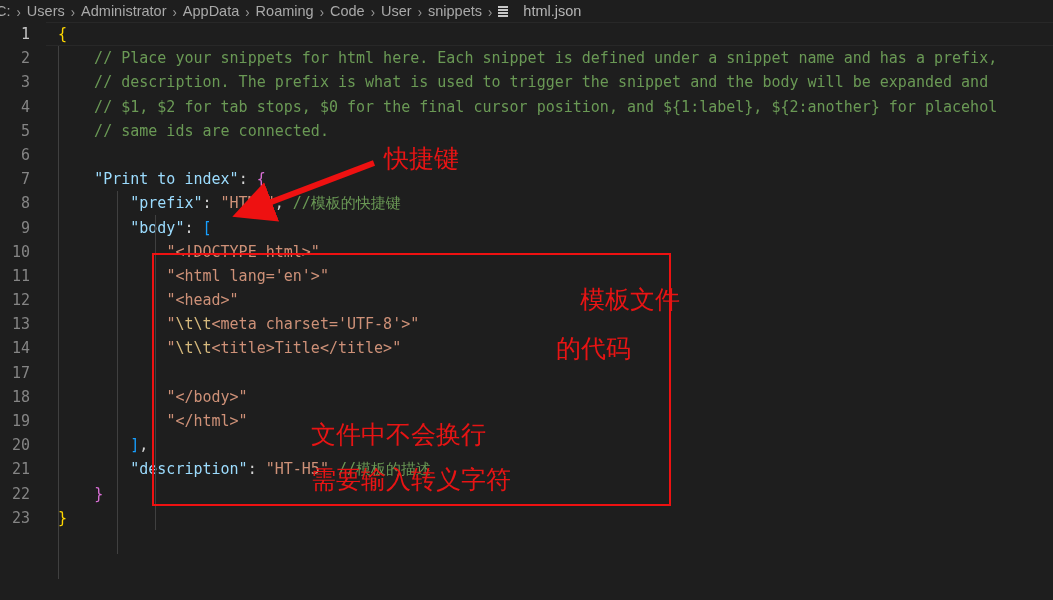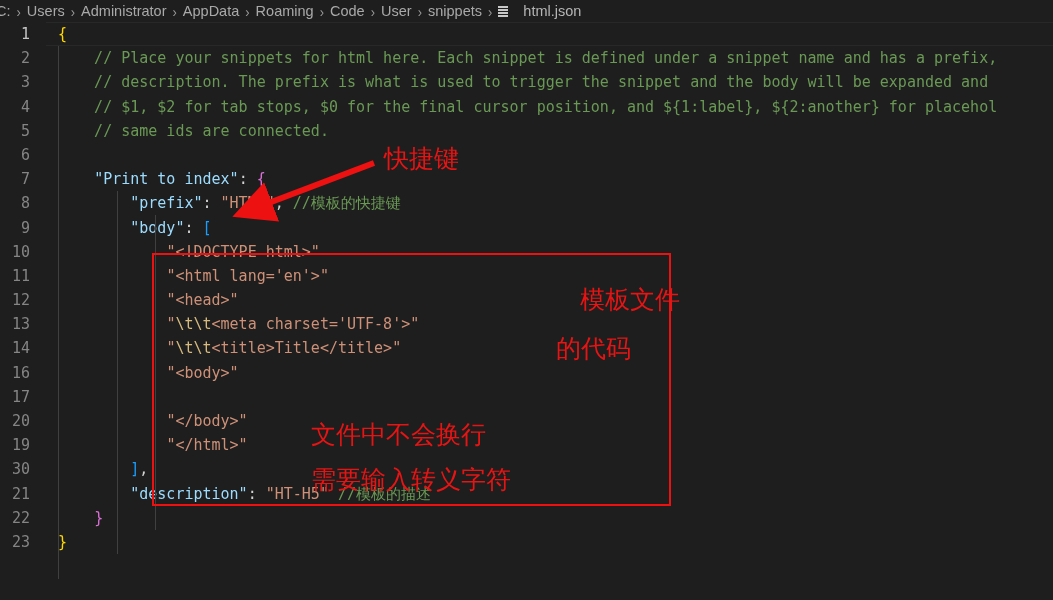--- a/index.html
+++ b/index.html
@@ -183,25 +183,24 @@
       <div class="line"><span class="ln">5</span><span class="content"><span class="t-cmt">    // same ids are connected.</span></span></div>
       <div class="line"><span class="ln">6</span></div>
       <div class="line"><span class="ln">7</span><span class="content"><span class="t-plain">    </span><span class="t-key">"Print to index"</span><span class="t-plain">: </span><span class="t-punct2">{</span></span></div>
       <div class="line"><span class="ln">8</span><span class="content"><span class="t-plain">        </span><span class="t-key">"prefix"</span><span class="t-plain">: </span><span class="t-str">"HTML"</span><span class="t-plain">, </span><span class="t-cmt">//模板的快捷键</span></span></div>
       <div class="line"><span class="ln">9</span><span class="content"><span class="t-plain">        </span><span class="t-key">"body"</span><span class="t-plain">: </span><span class="t-punct3">[</span></span></div>
       <div class="line"><span class="ln">10</span><span class="content"><span class="t-plain">            </span><span class="t-str">"&lt;!DOCTYPE html&gt;"</span></span></div>
       <div class="line"><span class="ln">11</span><span class="content"><span class="t-plain">            </span><span class="t-str">"&lt;html lang='en'&gt;"</span></span></div>
       <div class="line"><span class="ln">12</span><span class="content"><span class="t-plain">            </span><span class="t-str">"&lt;head&gt;"</span></span></div>
       <div class="line"><span class="ln">13</span><span class="content"><span class="t-plain">            </span><span class="t-str">"</span><span class="t-esc">\t</span><span class="t-esc">\t</span><span class="t-str">&lt;meta charset='UTF-8'&gt;"</span></span></div>
       <div class="line"><span class="ln">14</span><span class="content"><span class="t-plain">            </span><span class="t-str">"</span><span class="t-esc">\t</span><span class="t-esc">\t</span><span class="t-str">&lt;title&gt;Title&lt;/title&gt;"</span></span></div>
-      <div class="line"><span class="ln">16</span><span class="content"><span class="t-plain">            </span><span class="t-str">"&lt;body&gt;"</span></span></div>
       <div class="line"><span class="ln">17</span><span class="content"><span class="t-plain"></span></span></div>
-      <div class="line"><span class="ln">20</span><span class="content"><span class="t-plain">            </span><span class="t-str">"&lt;/body&gt;"</span></span></div>
+      <div class="line"><span class="ln">18</span><span class="content"><span class="t-plain">            </span><span class="t-str">"&lt;/body&gt;"</span></span></div>
       <div class="line"><span class="ln">19</span><span class="content"><span class="t-plain">            </span><span class="t-str">"&lt;/html&gt;"</span></span></div>
-      <div class="line"><span class="ln">30</span><span class="content"><span class="t-plain">        </span><span class="t-punct3">]</span><span class="t-plain">,</span></span></div>
+      <div class="line"><span class="ln">20</span><span class="content"><span class="t-plain">        </span><span class="t-punct3">]</span><span class="t-plain">,</span></span></div>
       <div class="line"><span class="ln">21</span><span class="content"><span class="t-plain">        </span><span class="t-key">"description"</span><span class="t-plain">: </span><span class="t-str">"HT-H5"</span><span class="t-plain"> </span><span class="t-cmt">//模板的描述</span></span></div>
       <div class="line"><span class="ln">22</span><span class="content"><span class="t-plain">    </span><span class="t-punct2">}</span></span></div>
       <div class="line"><span class="ln">23</span><span class="content"><span class="t-punct">}</span></span></div>
     </div>
 
   <div class="guide" style="left:58px;  top:24px;  height:533px;"></div>
   <div class="guide" style="left:117px; top:169px; height:363px;"></div>
   <div class="guide" style="left:155px; top:193px; height:315px;"></div>
 
   <div id="overlay">

